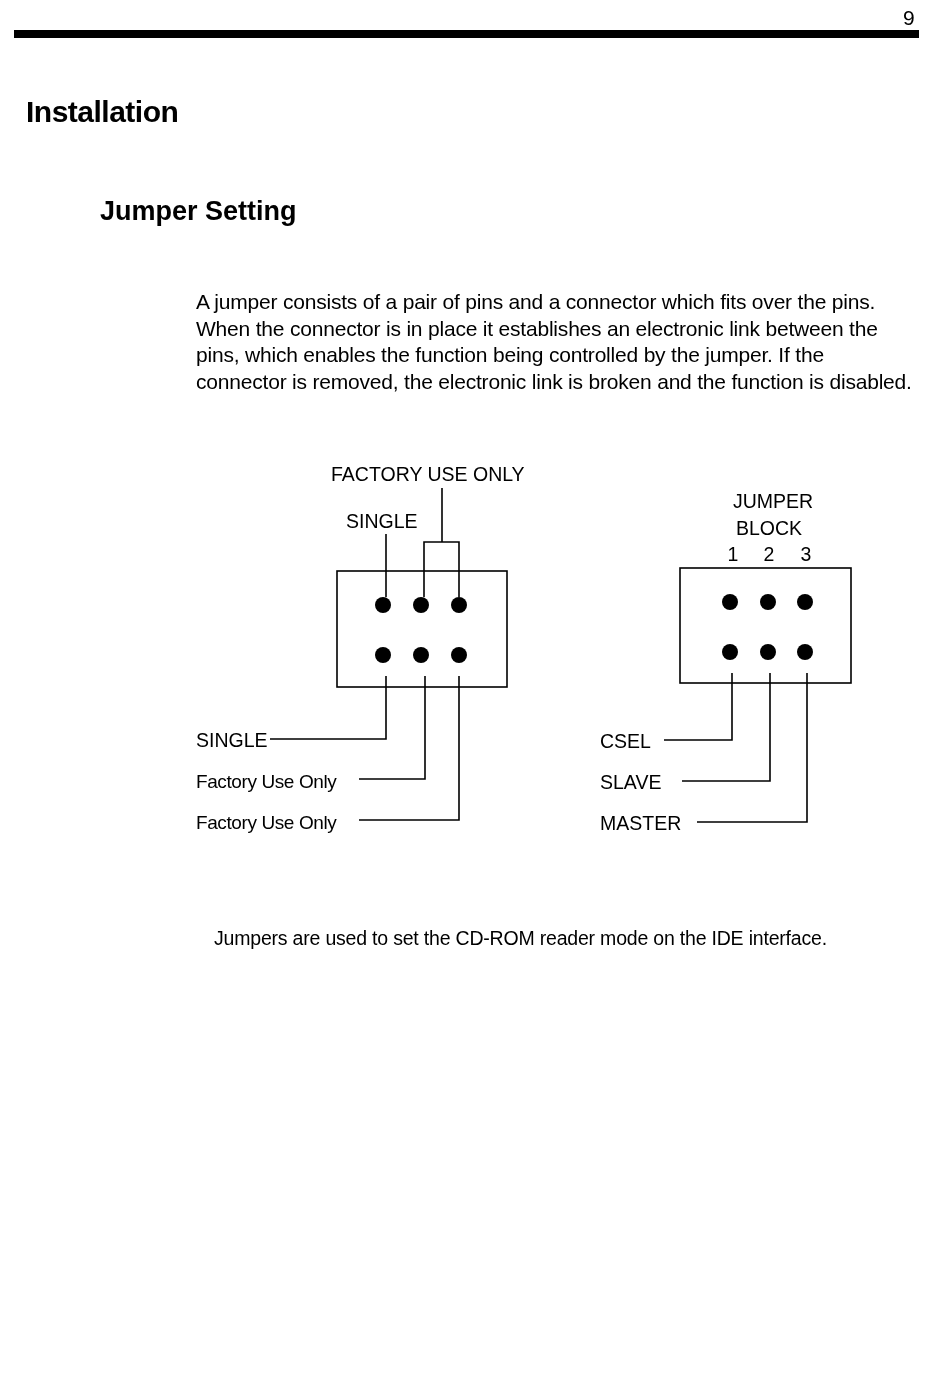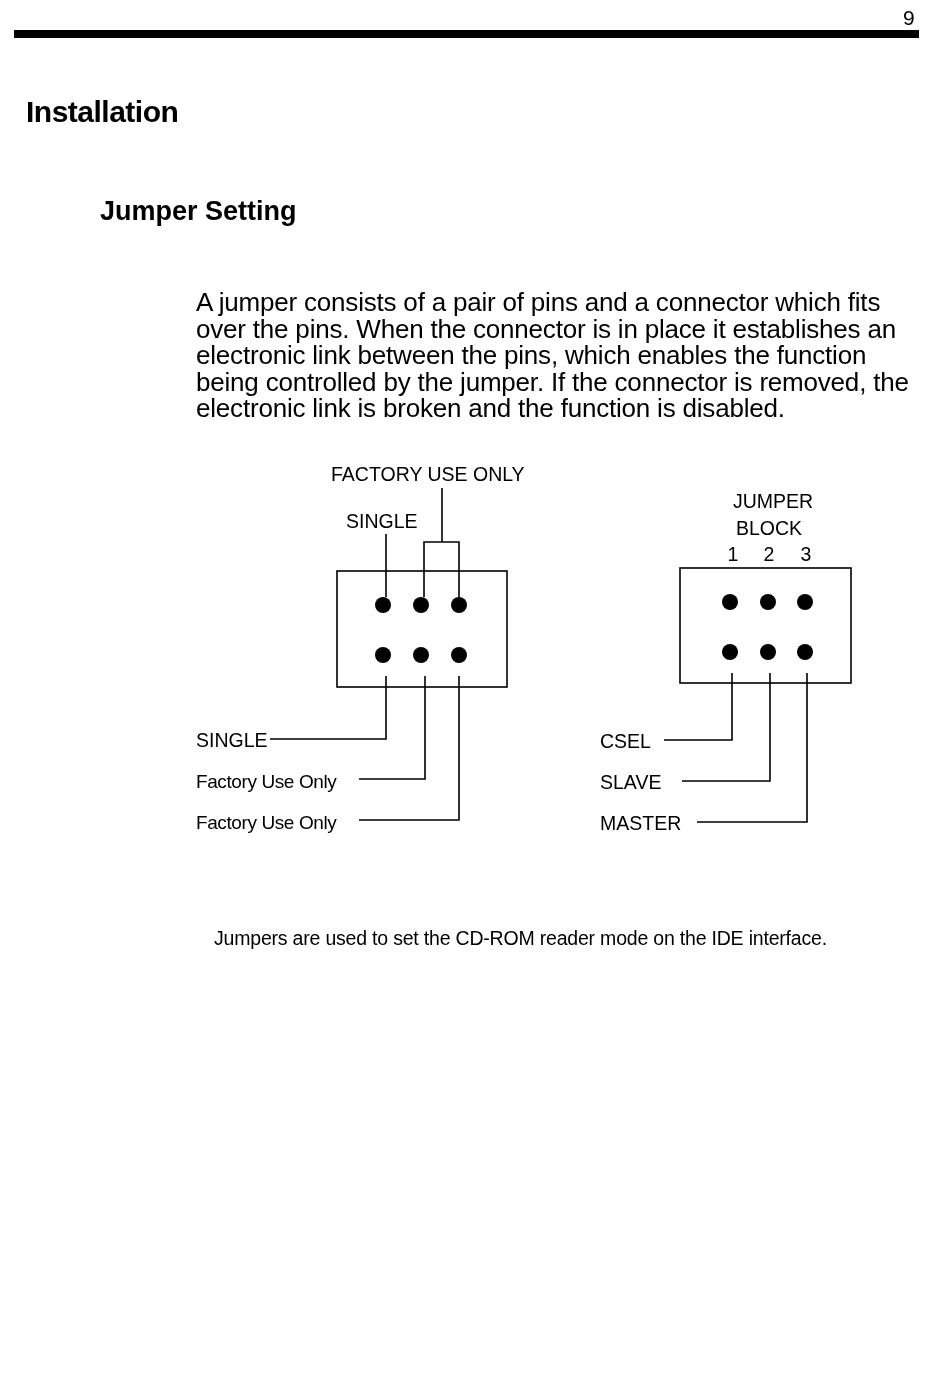--- a/index.html
+++ b/index.html
@@ -2,21 +2,21 @@
 <html><head>
 <meta charset="utf-8">
 <style>
   html, body { margin: 0; padding: 0; background: #ffffff; }
   body { width: 950px; height: 1383px; position: relative; overflow: hidden;
          font-family: "Liberation Sans", sans-serif; color: #000; }
   .page-number { position: absolute; left: 903px; top: 6px; font-size: 21px; }
   .header-rule { position: absolute; left: 14px; top: 30px; width: 905px; height: 8px; background: #000; }
   .title { position: absolute; left: 26px; top: 95px; margin: 0; font-size: 30px; font-weight: bold; letter-spacing: -0.5px; }
   .subtitle { position: absolute; left: 84px; top: 180px; margin: 16px; font-size: 27px; font-weight: bold; }
-  .para { position: absolute; left: 196px; top: 289px; width: 720px; margin: 0; font-size: 26px; line-height: 26.5px; letter-spacing: -0.2px; }
+  .para { position: absolute; left: 196px; top: 289px; width: 720px; margin: 0; font-size: 21px; line-height: 26.5px; letter-spacing: -0.2px; }
   .para-bottom { position: absolute; left: 196px; top: 909px; margin: 18px; font-size: 19.5px; letter-spacing: -0.2px; white-space: nowrap; }
   .diagram { position: absolute; left: 0; top: 0; }
   .diagram text { font-family: "Liberation Sans", sans-serif; fill: #000; }
   .dlabel { font-size: 19.5px; }
   .dlabel-narrow { font-size: 19px; letter-spacing: -0.4px; }
 </style>
 </head>
 <body>
 
 <div class="page-number">9</div>

